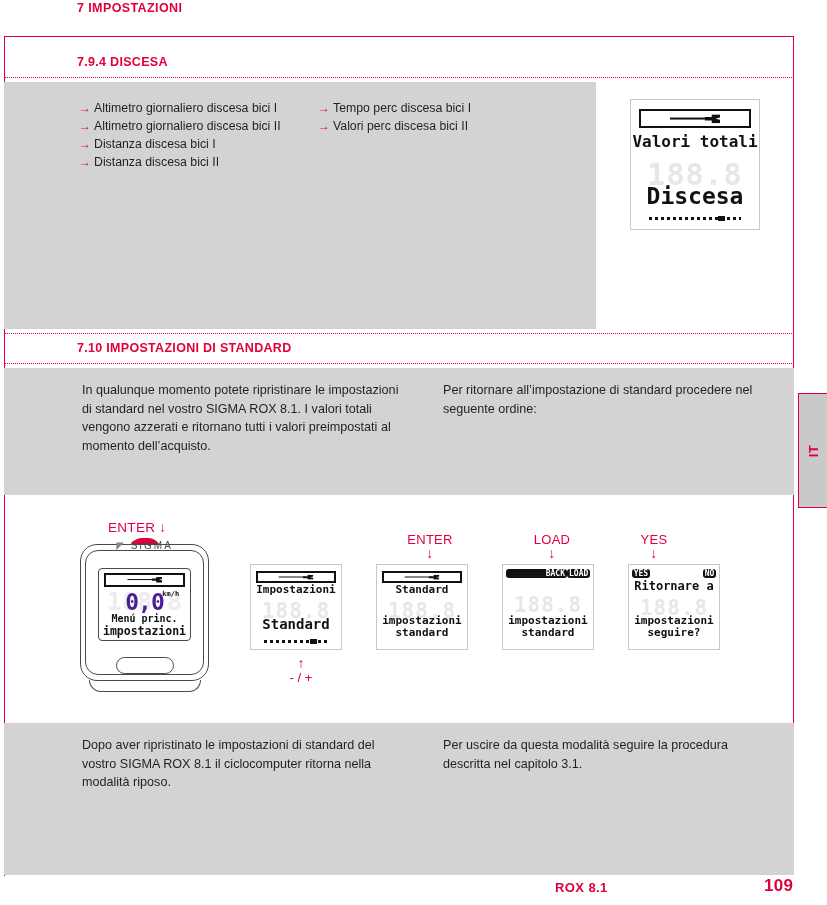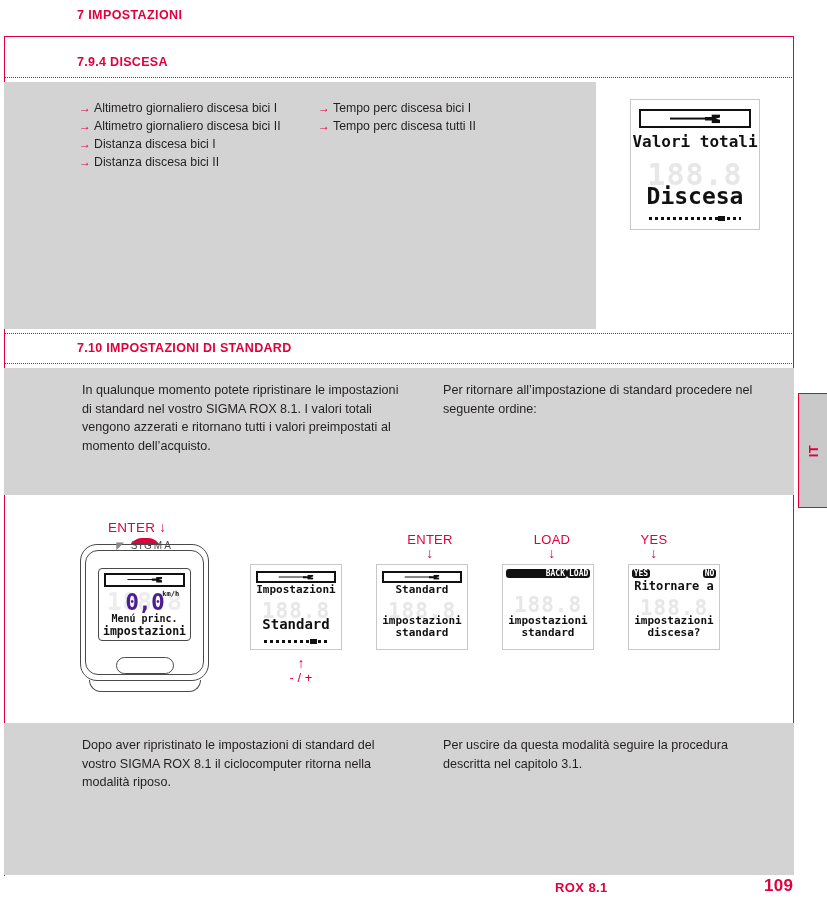--- a/index.html
+++ b/index.html
@@ -10,21 +10,21 @@
     font-family: "Liberation Sans", sans-serif;
     color: #231f20;
     position: relative;
     overflow: hidden;
   }
 
   
   .chapter-head {
     position:absolute; left:77px; top:0px; height:28px;
     font-size:12.5px; font-weight:bold; letter-spacing:0.4px;
-    color:#e2003c; line-height:14px; padding-top:8px;
+    color:#e2003c; line-height:14px; padding-top:1px;
   }
 
   
   .page-frame {
     position:absolute; left:4px; top:36px; width:790px; height:840px;
     border:1.4px solid #e2003c;
     border-bottom:none;
     background:#ffffff;
   }
   .frame-bottom-line{
@@ -310,21 +310,21 @@
   </div>
 </div>
 
 <div class="feat-col c2">
   <div class="feat">
     <span class="arr">→</span>
     <span>Tempo perc discesa bici I</span>
   </div>
   <div class="feat">
     <span class="arr">→</span>
-    <span>Tempo perc discesa tutti II</span>
+    <span>Valori perc discesa bici II</span>
   </div>
 </div>
 
 <div class="lcd" id="lcd-discesa">
   <div class="lcd-topbar">
     <div class="lcd-wrench">
       <div class="bar"></div>
         <div class="head"></div>
     </div>
   </div>
@@ -431,21 +431,21 @@
   <span>YES</span>
   <span class="arrow-down">↓</span>
 </div>
 <div class="lcd" id="lcd-5">
   <div class="tabchip l">YES</div>
   <div class="tabchip r">NO</div>
   <div class="lcd-line-top">Ritornare a</div>
   <div class="lcd-ghost">188.8</div>
   <div class="lcd-main">
     <div>impostazioni</div>
-    <div>discesa?</div>
+    <div>seguire?</div>
   </div>
 </div>
 
 <div class="band band-c"></div>
 <div class="para p3">Dopo aver ripristinato le impostazioni di standard del vostro SIGMA ROX 8.1 il ciclocomputer ritorna nella modalità riposo.</div>
 <div class="para p4">Per uscire da questa modalità seguire la procedura descritta nel capitolo 3.1.</div>
 
 <div class="footer-rox">ROX 8.1</div>
 <div class="footer-page">109</div>
 

